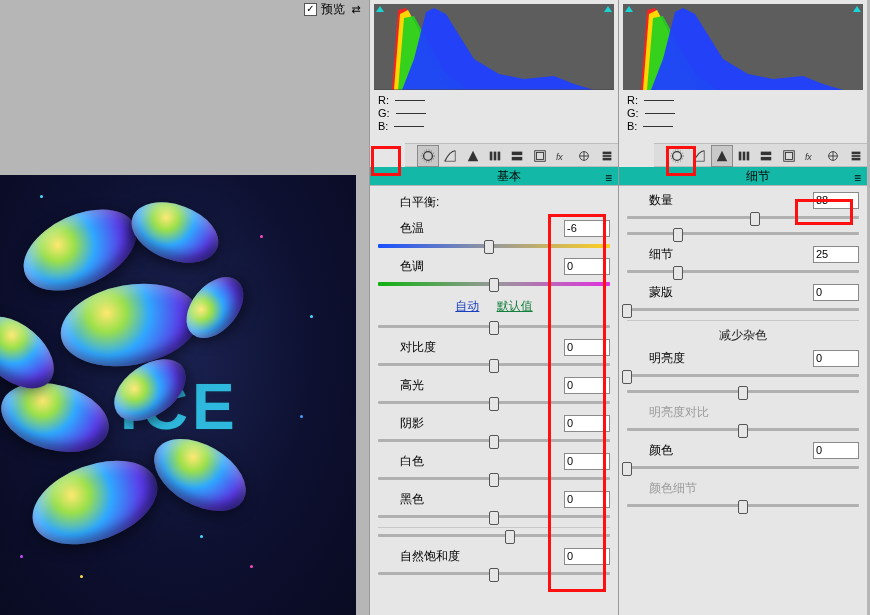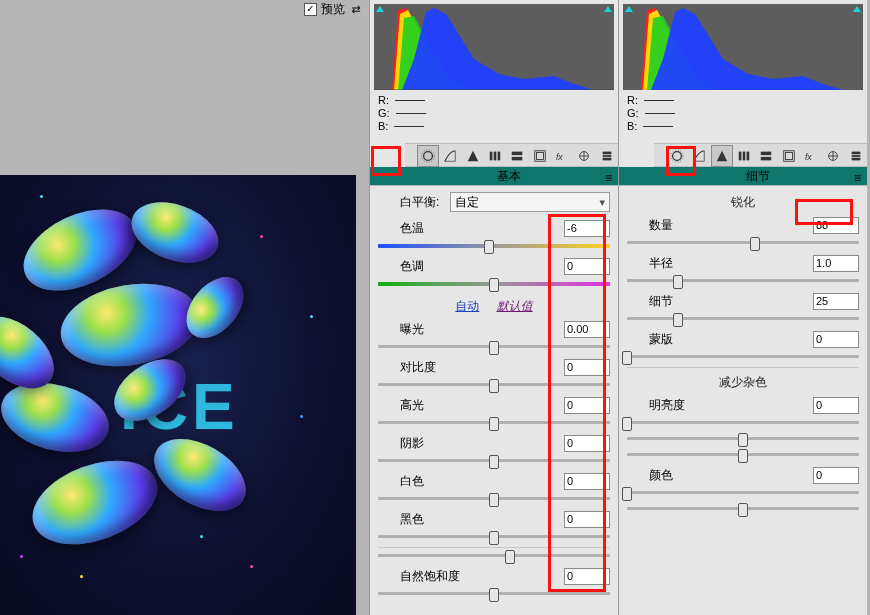--- a/index.html
+++ b/index.html
@@ -147,21 +147,21 @@
   }
   .tab-btn.active {
     background: #c8c8c8;
     border-color: #8a8a8a;
   }
   .tab-btn svg { width:14px; height:14px; display:block; }
 
   
   .panel-header {
     height: 18px;
-    background: #0f766e;
+    background: #14b8a6;
     border-bottom: 1px solid #b5b5b5;
     text-align: center;
     font-size: 12px;
     line-height: 18px;
     position: relative;
     padding-left: 30px;
   }
   .header-icon {
     position: absolute;
     right: 6px; top: 2px;
@@ -224,21 +224,21 @@
     border-radius: 2px;
     transform: translateX(-50%);
   }
 
   .sub-links {
     text-align: center;
     font-size: 12px;
     padding: 4px 0 4px 0;
   }
   .sub-links a { color: #1a40c0; text-decoration: underline; margin-right: 14px;}
-  .sub-links span.dim { color: #701a75; text-decoration: underline; font-style: italic;}
+  .sub-links span.dim { color: #15803d; text-decoration: underline;}
 
   .section-title {
     text-align: center;
     font-size: 12px;
     padding: 4px 0;
     color: #222;
   }
 
   .hr {
     height: 1px;
@@ -379,24 +379,20 @@
 
     <div class="panel-header">
       <span>基本</span>
       <span class="header-icon">≡</span>
     </div>
 
     <div class="slider-area">
 
       <div class="row" style="height:24px;margin-bottom:4px;">
         <span class="label" style="width:50px;">白平衡:</span>
-        <div class="select">
-          <span>自定</span>
-            <span class="chev">▾</span>
-        </div>
       </div>
 
       <div id="basic-slider-temp">
           <div class="row">
             <span class="label">色温</span>
             <span class="spacer"></span>
             <span class="value">-6</span>
           </div>
           <div class="slider-track">
             <div class="track-line track-gradient-temp"></div>
@@ -414,25 +410,20 @@
             <div class="slider-thumb" style="left:50%;"></div>
           </div>
         </div>
 
       <div class="sub-links">
         <a href="#">自动</a>
         <span class="dim">默认值</span>
       </div>
 
       <div id="basic-slider-exposure">
-          <div class="row">
-            <span class="label">曝光</span>
-            <span class="spacer"></span>
-            <span class="value">0.00</span>
-          </div>
           <div class="slider-track">
             <div class="track-line"></div>
             <div class="slider-thumb" style="left:50%;"></div>
           </div>
         </div>
       <div id="basic-slider-contrast">
           <div class="row">
             <span class="label">对比度</span>
             <span class="spacer"></span>
             <span class="value">0</span>
@@ -595,39 +586,33 @@
           </svg>
         </div>
     </div>
 
     <div class="panel-header">
       <span>细节</span>
       <span class="header-icon">≡</span>
     </div>
 
     <div class="slider-area">
-      <div class="section-title">锐化</div>
 
       <div id="detail-slider-amount">
           <div class="row">
             <span class="label">数量</span>
             <span class="spacer"></span>
             <span class="value">88</span>
           </div>
           <div class="slider-track">
             <div class="track-line"></div>
             <div class="slider-thumb" style="left:55%;"></div>
           </div>
         </div>
       <div id="detail-slider-radius">
-          <div class="row">
-            <span class="label">半径</span>
-            <span class="spacer"></span>
-            <span class="value">1.0</span>
-          </div>
           <div class="slider-track">
             <div class="track-line"></div>
             <div class="slider-thumb" style="left:22%;"></div>
           </div>
         </div>
       <div id="detail-slider-detail">
           <div class="row">
             <span class="label">细节</span>
             <span class="spacer"></span>
             <span class="value">25</span>
@@ -663,37 +648,47 @@
             <div class="slider-thumb" style="left:0%;"></div>
           </div>
         </div>
       <div id="detail-slider-lum_detail" class="dimmed">
           <div class="slider-track">
             <div class="track-line"></div>
             <div class="slider-thumb" style="left:50%;"></div>
           </div>
         </div>
       <div id="detail-slider-lum_contrast" class="dimmed">
+          <div class="row">
+            <span class="label">明亮度对比</span>
+            <span class="spacer"></span>
+            <span class="value" style="visibility:hidden"></span>
+          </div>
           <div class="slider-track">
             <div class="track-line"></div>
             <div class="slider-thumb" style="left:50%;"></div>
           </div>
         </div>
       <div id="detail-slider-color">
           <div class="row">
             <span class="label">颜色</span>
             <span class="spacer"></span>
             <span class="value">0</span>
           </div>
           <div class="slider-track">
             <div class="track-line"></div>
             <div class="slider-thumb" style="left:0%;"></div>
           </div>
         </div>
       <div id="detail-slider-color_detail" class="dimmed">
+          <div class="row">
+            <span class="label">颜色细节</span>
+            <span class="spacer"></span>
+            <span class="value" style="visibility:hidden"></span>
+          </div>
           <div class="slider-track">
             <div class="track-line"></div>
             <div class="slider-thumb" style="left:50%;"></div>
           </div>
         </div>
     </div>
 
     <div class="redbox" style="left:47px; top:146px; width:24px; height:24px;"></div>
     <div class="redbox" style="left:176px;top:199px; width:52px; height:20px;"></div>
   </div>

